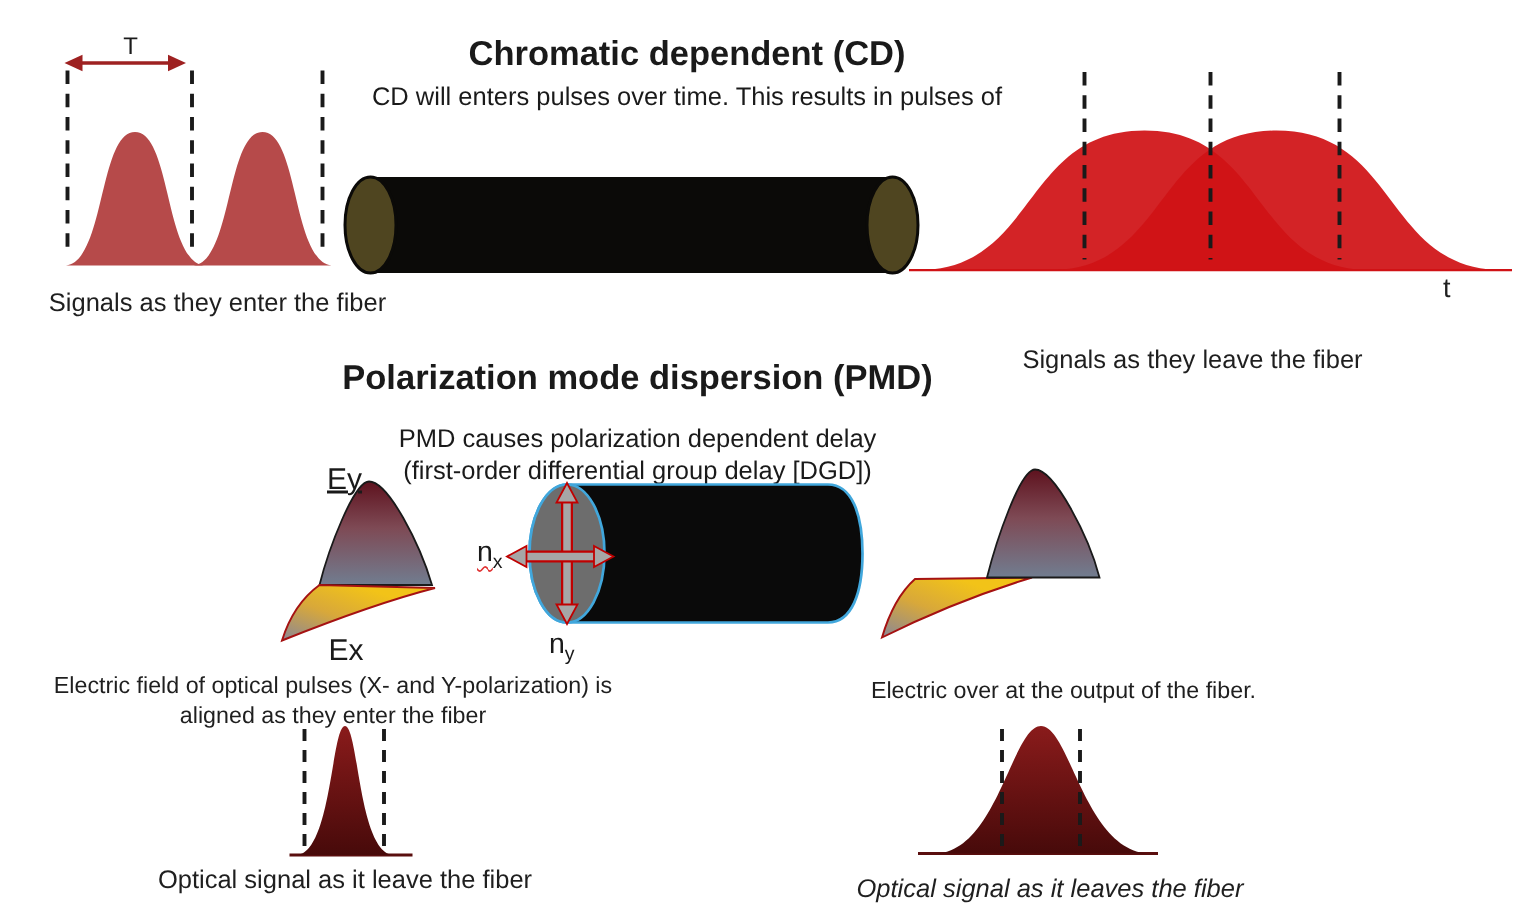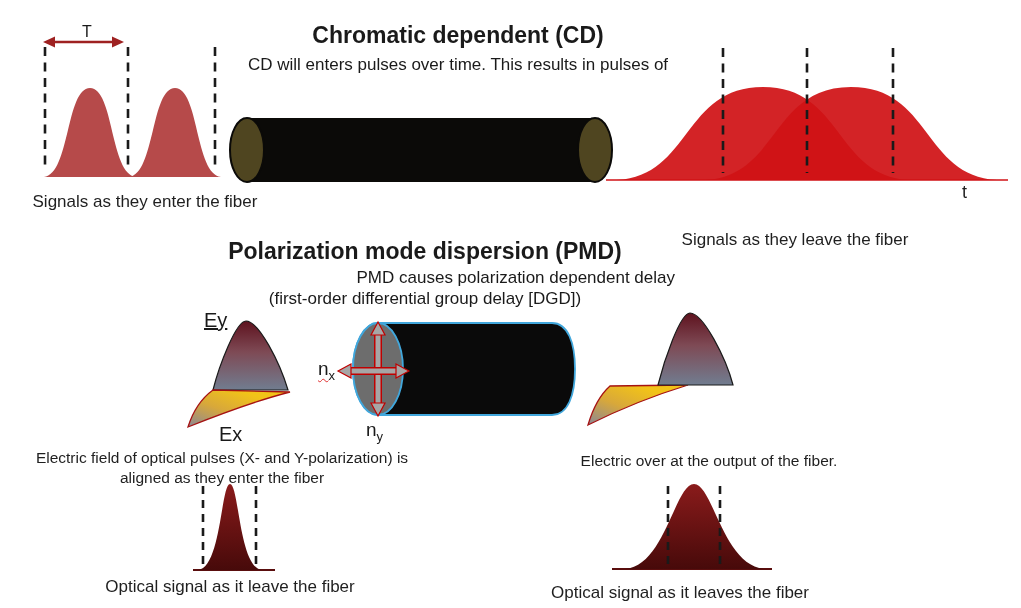--- a/index.html
+++ b/index.html
@@ -72,21 +72,21 @@
       <line x1="295" y1="8" x2="295" y2="133"></line>
     </g>
   </svg>
 
   <div class="abs center caption fig-caption" style="left:15px;top:192px;width:260px;">Signals as they enter the fiber</div>
   <div class="abs center caption fig-caption" style="left:645px;top:182px;width:300px;margin-top:48px;">Signals as they leave the fiber</div>
   <div class="abs caption axis-label" style="left:962px;top:182px;">t</div>
 
   <div class="abs center" style="left:175px;top:238px;width:500px;">
     <div class="pmd-title">Polarization mode dispersion (PMD)</div>
-    <div class="pmd-sub" style="margin-top:3px;text-align:right;">PMD causes polarization dependent delay</div>
+    <div class="pmd-sub" style="margin-top:18px;">PMD causes polarization dependent delay</div>
     <div class="pmd-sub">(first-order differential group delay [DGD])</div>
   </div>
 
   <svg width="0" height="0" style="position:absolute">
     <defs>
       <linearGradient id="grad-ey" x1="0" y1="0" x2="0" y2="1">
         <stop offset="0%" stop-color="#5e121e"></stop>
         <stop offset="45%" stop-color="#7e4a55"></stop>
         <stop offset="100%" stop-color="#717d90"></stop>
       </linearGradient>
@@ -99,21 +99,21 @@
         <stop offset="0%" stop-color="#8a1b1b"></stop>
         <stop offset="100%" stop-color="#470a0a"></stop>
       </linearGradient>
     </defs>
   </svg>
 
   <svg class="abs" style="left:180px;top:308px;" width="235" height="130" viewBox="0 0 235 130">
     <path fill="url(#grad-ey)" stroke="#1a1a1a" stroke-width="1.2" d="M33,82 C39,58 56,13 66,13 C79,13 100,55 108,82 Z"></path>
     <path fill="url(#grad-ex)" stroke="#a51212" stroke-width="1.3" d="M33,82 L110,84 C75,93 38,107 8,119 C13,103 22,90 33,82 Z"></path>
   </svg>
-  <div class="abs e-label" style="left:204px;top:309px;text-decoration:underline;">Ey</div>
+  <div class="abs e-label" style="left:218px;top:309px;text-decoration:underline;">Ey</div>
   <div class="abs e-label" style="left:219px;top:423px;">Ex</div>
 
   <svg class="abs" style="left:312px;top:316px;" width="280" height="135" viewBox="0 0 280 135">
     <path fill="#0a0a0a" stroke="#41a7dc" stroke-width="1.8" d="M66,7 L240,7 C256,7 263,27 263,53 C263,79 256,99 240,99 L66,99 A25,46 0 0 1 66,7 Z"></path>
     <ellipse cx="66" cy="53" rx="25" ry="46" fill="#6d6d6d" stroke="#41a7dc" stroke-width="1.8"></ellipse>
     <g>
       <line x1="66" y1="16" x2="66" y2="90" stroke="#c00000" stroke-width="8"></line>
       <line x1="66" y1="16" x2="66" y2="90" stroke="#a6a6a6" stroke-width="5"></line>
       <polygon points="66,6 59,19 73,19" fill="#a6a6a6" stroke="#c00000" stroke-width="1.2"></polygon>
       <polygon points="66,100 59,87 73,87" fill="#a6a6a6" stroke="#c00000" stroke-width="1.2"></polygon>
@@ -150,15 +150,15 @@
   <div class="abs center caption fig-caption" style="left:80px;top:577px;width:300px;">Optical signal as it leave the fiber</div>
 
   <svg class="abs" style="left:603px;top:476px;" width="185" height="100" viewBox="0 0 185 100">
     <line x1="9" y1="93" x2="169" y2="93" stroke="#5a0e0e" stroke-width="2"></line>
     <path fill="url(#grad-maroon)" d="M22,93 C62,90 72,8 91,8 C110,8 120,90 162,93 Z"></path>
     <g stroke="#1a1a1a" stroke-width="2.6" stroke-dasharray="8 6">
       <line x1="65" y1="10" x2="65" y2="90"></line>
       <line x1="117" y1="10" x2="117" y2="90"></line>
     </g>
   </svg>
-  <div class="abs center caption fig-caption" style="left:530px;top:583px;width:300px;">Optical signal as it leaves the fiber</div>
+  <div class="abs center caption fig-caption" style="left:550px;top:583px;width:300px;font-style:italic;">Optical signal as it leaves the fiber</div>
 
 </div>
 
 </body></html>

